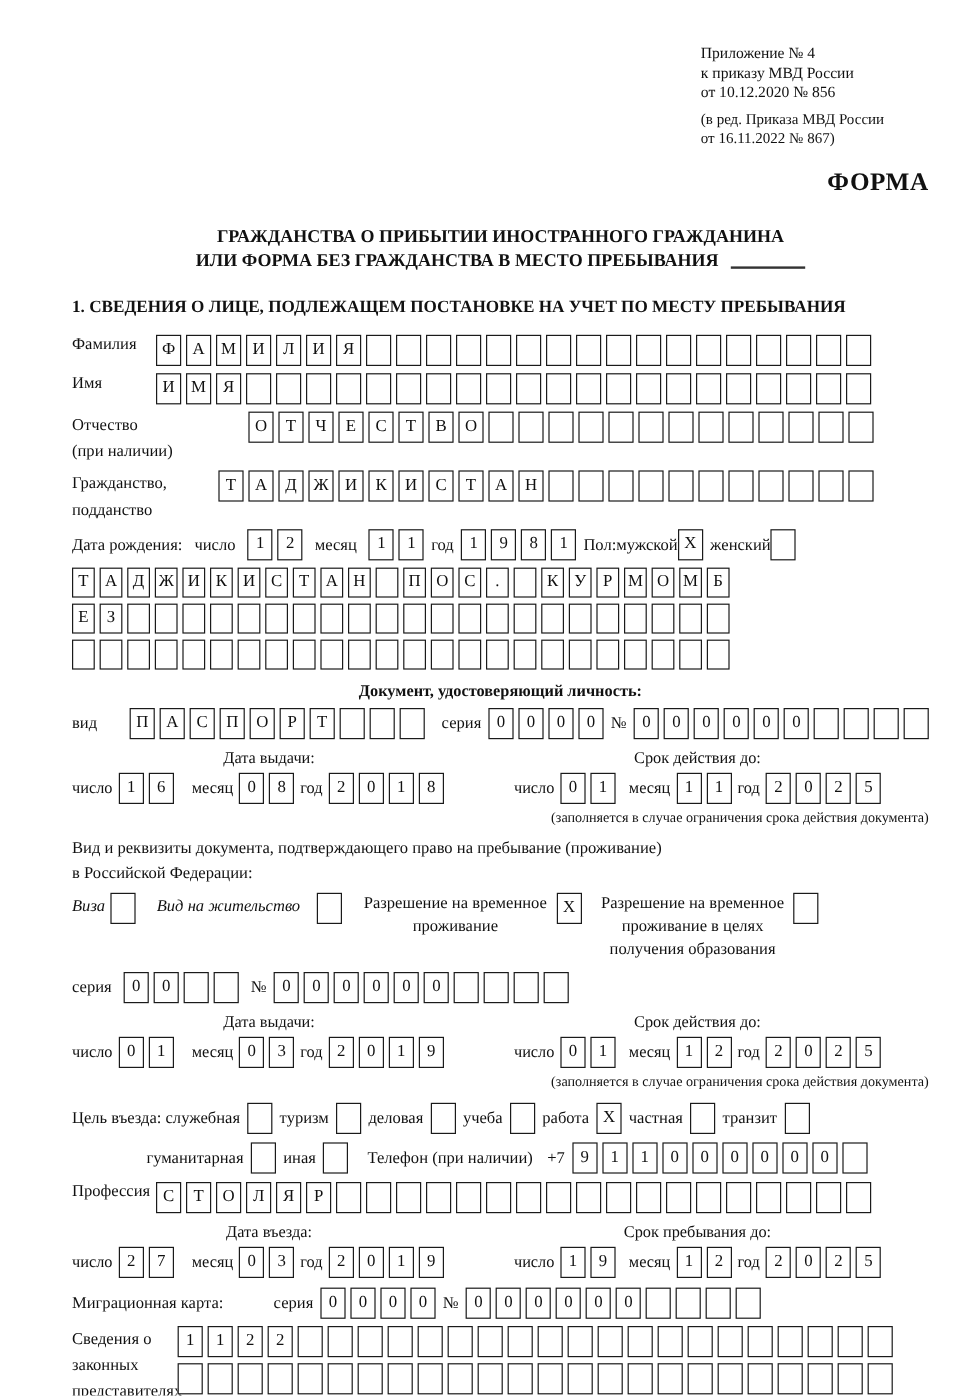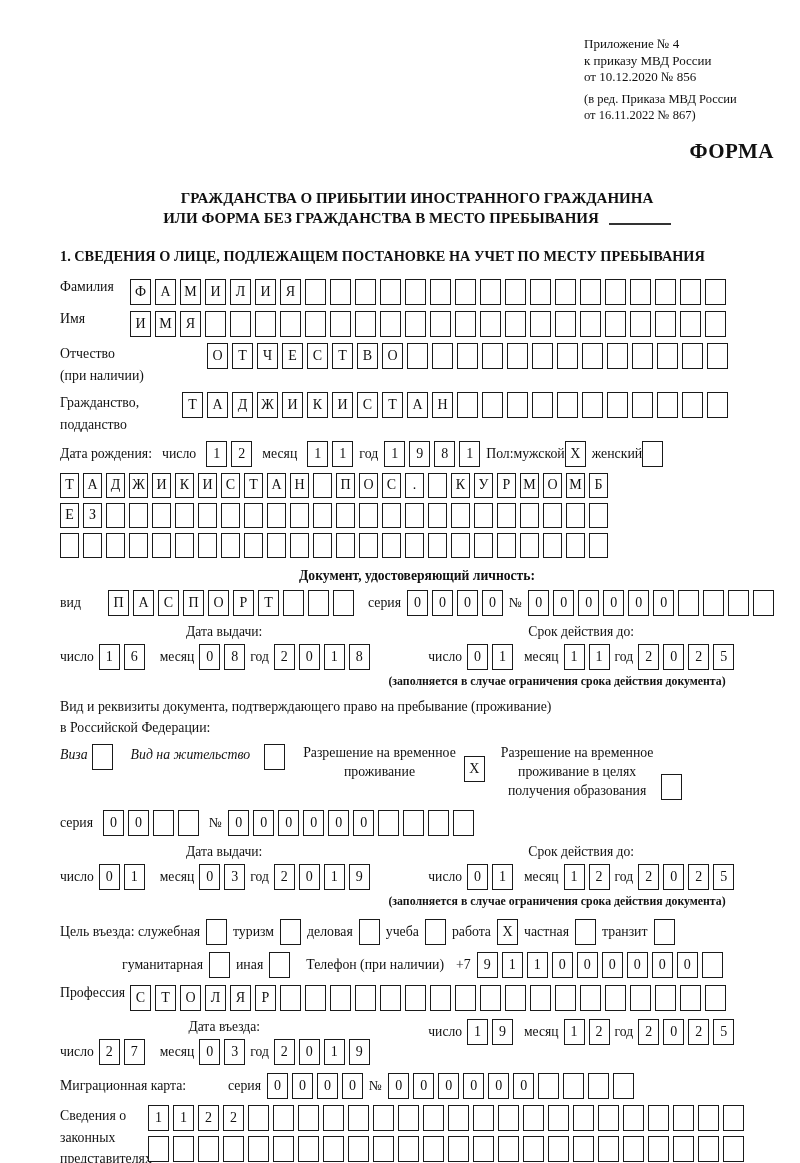--- a/index.html
+++ b/index.html
@@ -30,25 +30,25 @@
   .gap6{margin-left:6px;} .gap10{margin-left:10px;} .gap14{margin-left:14px;}
   
   .subhead{text-align:center;font-weight:bold;font-size:13.6px;margin:2px 0 6px 0;}
   
   .dateblock{display:flex;margin:8px 0 2px 0;}
   .dcol{display:flex;flex-direction:column;}
   .dcol.left{width:46%;}
   .dcol.right{width:54%;}
   .dhead{text-align:center;font-size:13.6px;margin-bottom:4px;}
   .drow{display:flex;align-items:center;gap:5px;font-size:13.6px;}
-  .dnote{font-size:11.8px;text-align:left;margin-top:4px;font-weight:bold;}
+  .dnote{font-size:11.8px;text-align:right;margin-top:4px;}
   
   .permit-text{margin:8px 0 2px 0;line-height:1.5;}
   .opts{display:flex;align-items:flex-start;margin-top:6px;margin-bottom:10px;}
-  .opt{display:flex;align-items:flex-end;gap:8px;}
+  .opt{display:flex;align-items:flex-start;gap:8px;}
   .opt-lines{text-align:center;line-height:1.35;}
   .optlabel{padding-top:3px;font-style:italic;}
   
   .purpose{display:flex;align-items:center;gap:6px;margin-top:10px;margin-bottom:7px;flex-wrap:nowrap;}
   .purpose2{display:flex;align-items:center;gap:6px;margin-left:62px;margin-bottom:7px;}
   .mt4{margin-top:4px;} .mt8{margin-top:8px;}
 </style>
 </head>
 <body>
 
@@ -606,20 +606,21 @@
           <span>год</span>
           <span class="cells">
               <span class="cell">2</span>
               <span class="cell">0</span>
               <span class="cell">1</span>
               <span class="cell">9</span>
             </span>
         </div>
       </div>
       <div class="dcol right">
+        <div class="dhead">Срок пребывания до:</div>
         <div class="drow" style="justify-content:center;">
           <span>число</span>
           <span class="cells">
               <span class="cell">1</span>
               <span class="cell">9</span>
             </span>
           <span class="gap6">месяц</span>
           <span class="cells">
               <span class="cell">1</span>
               <span class="cell">2</span>

